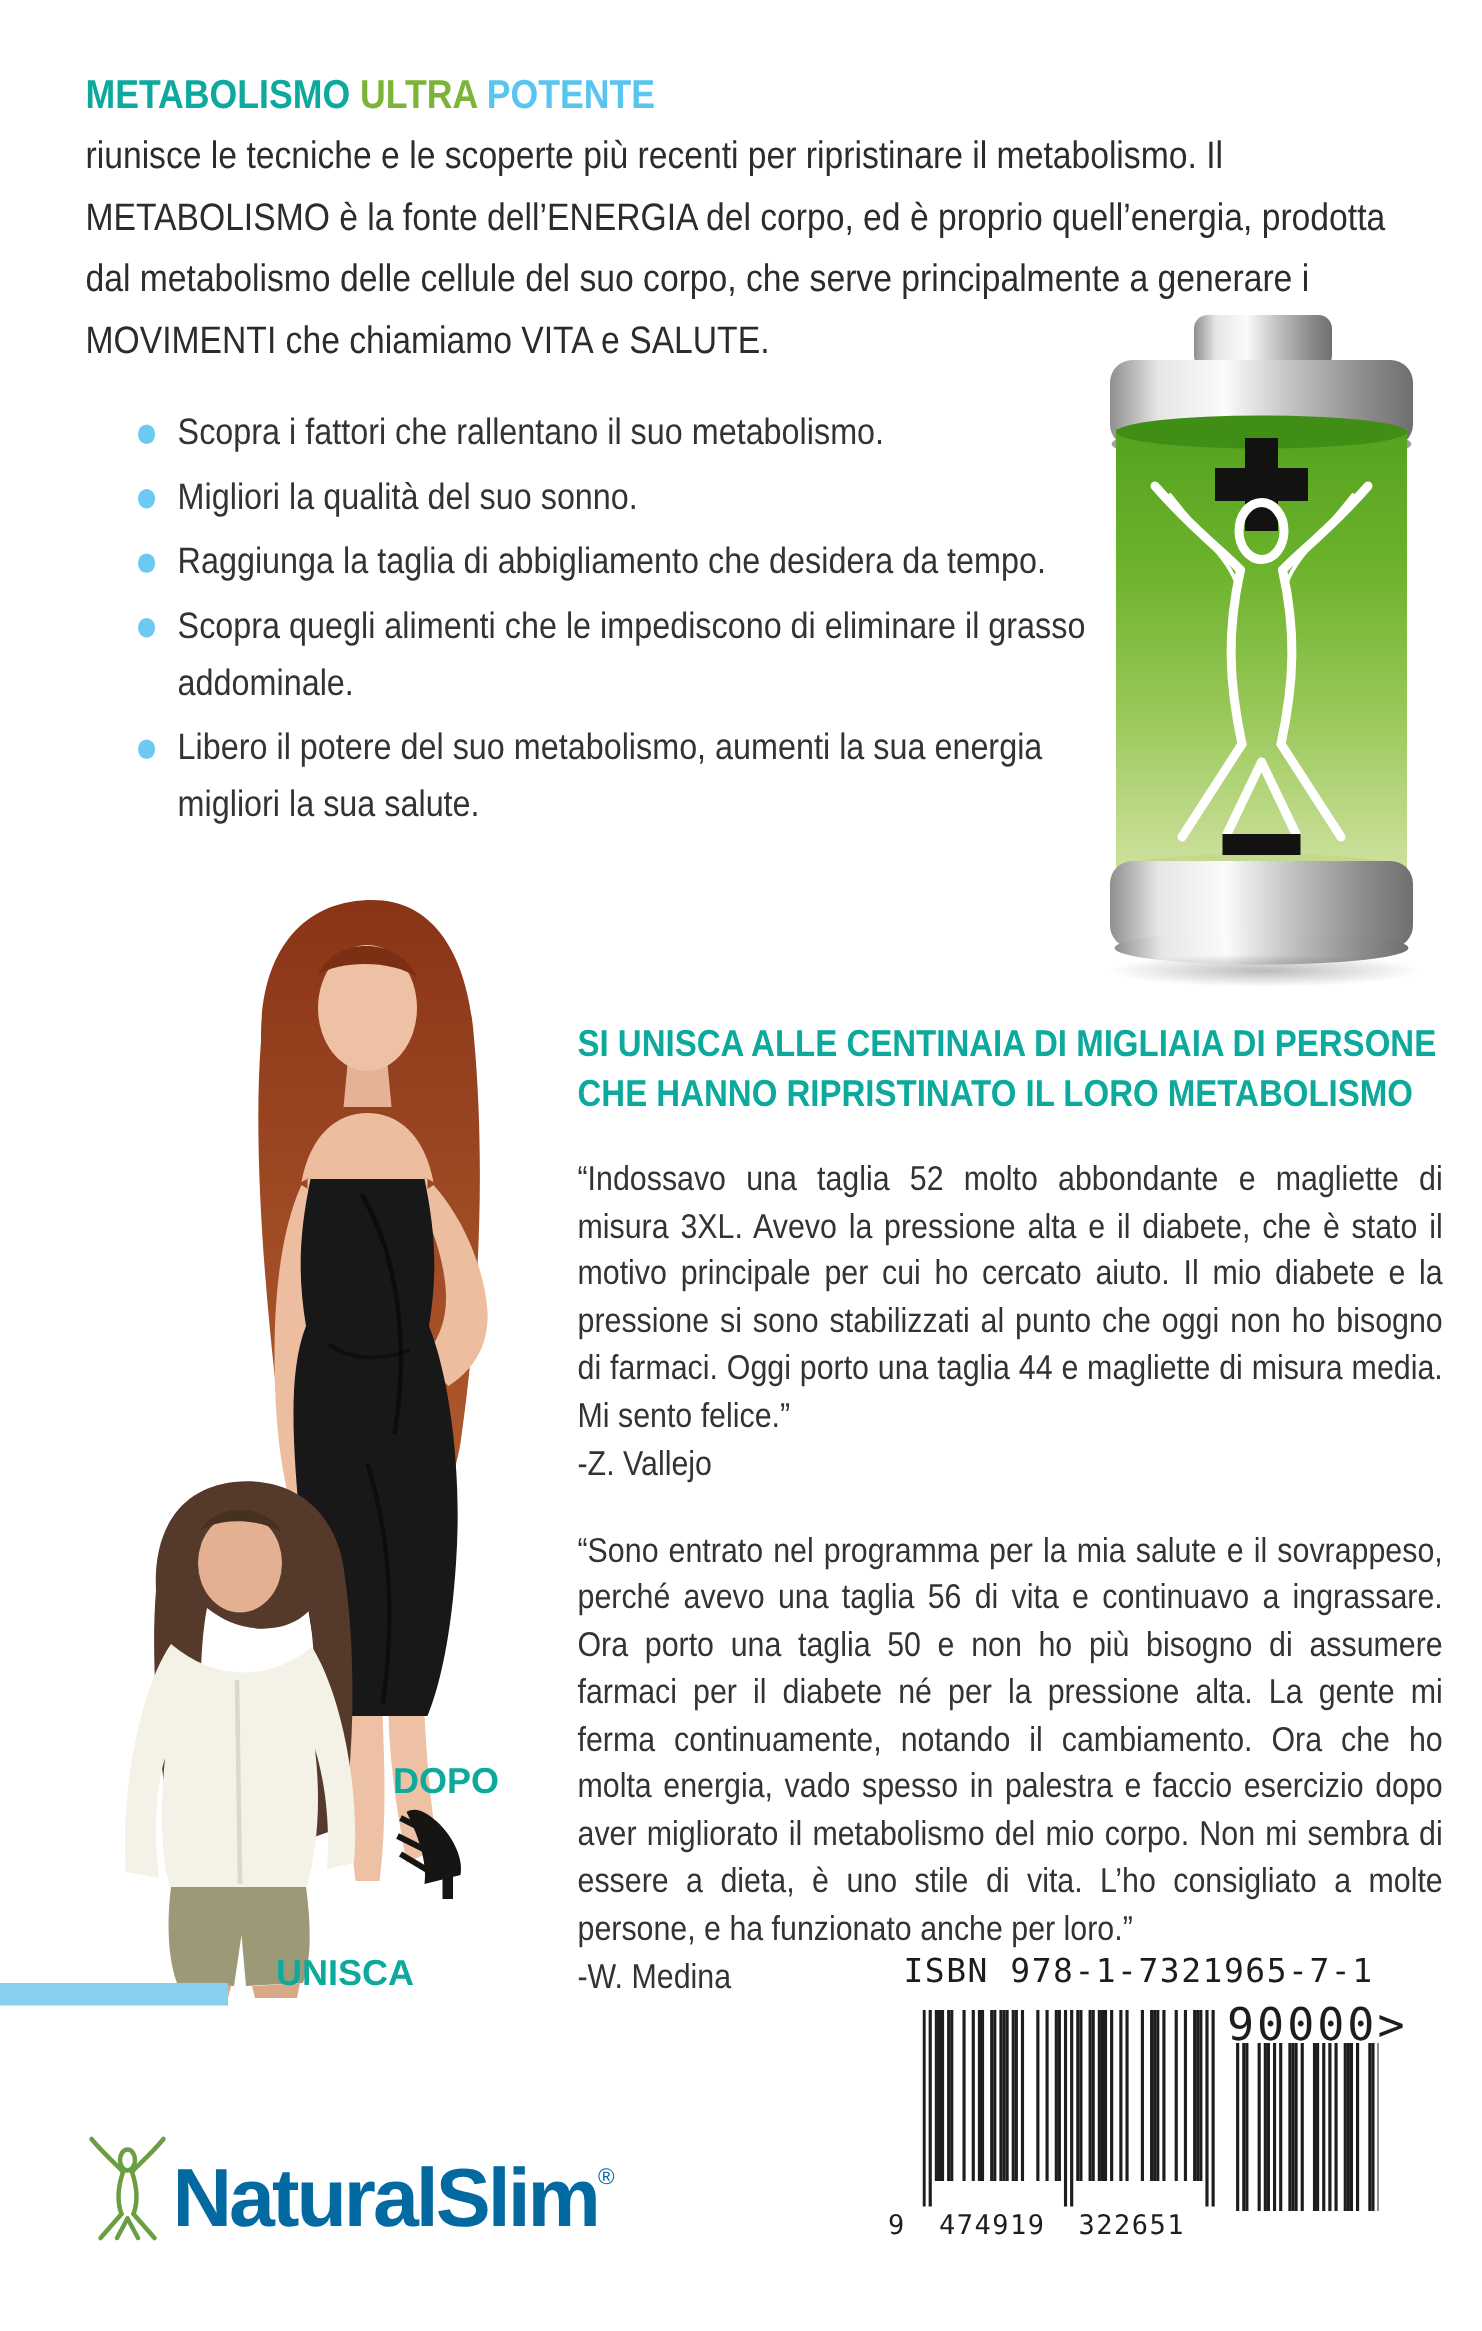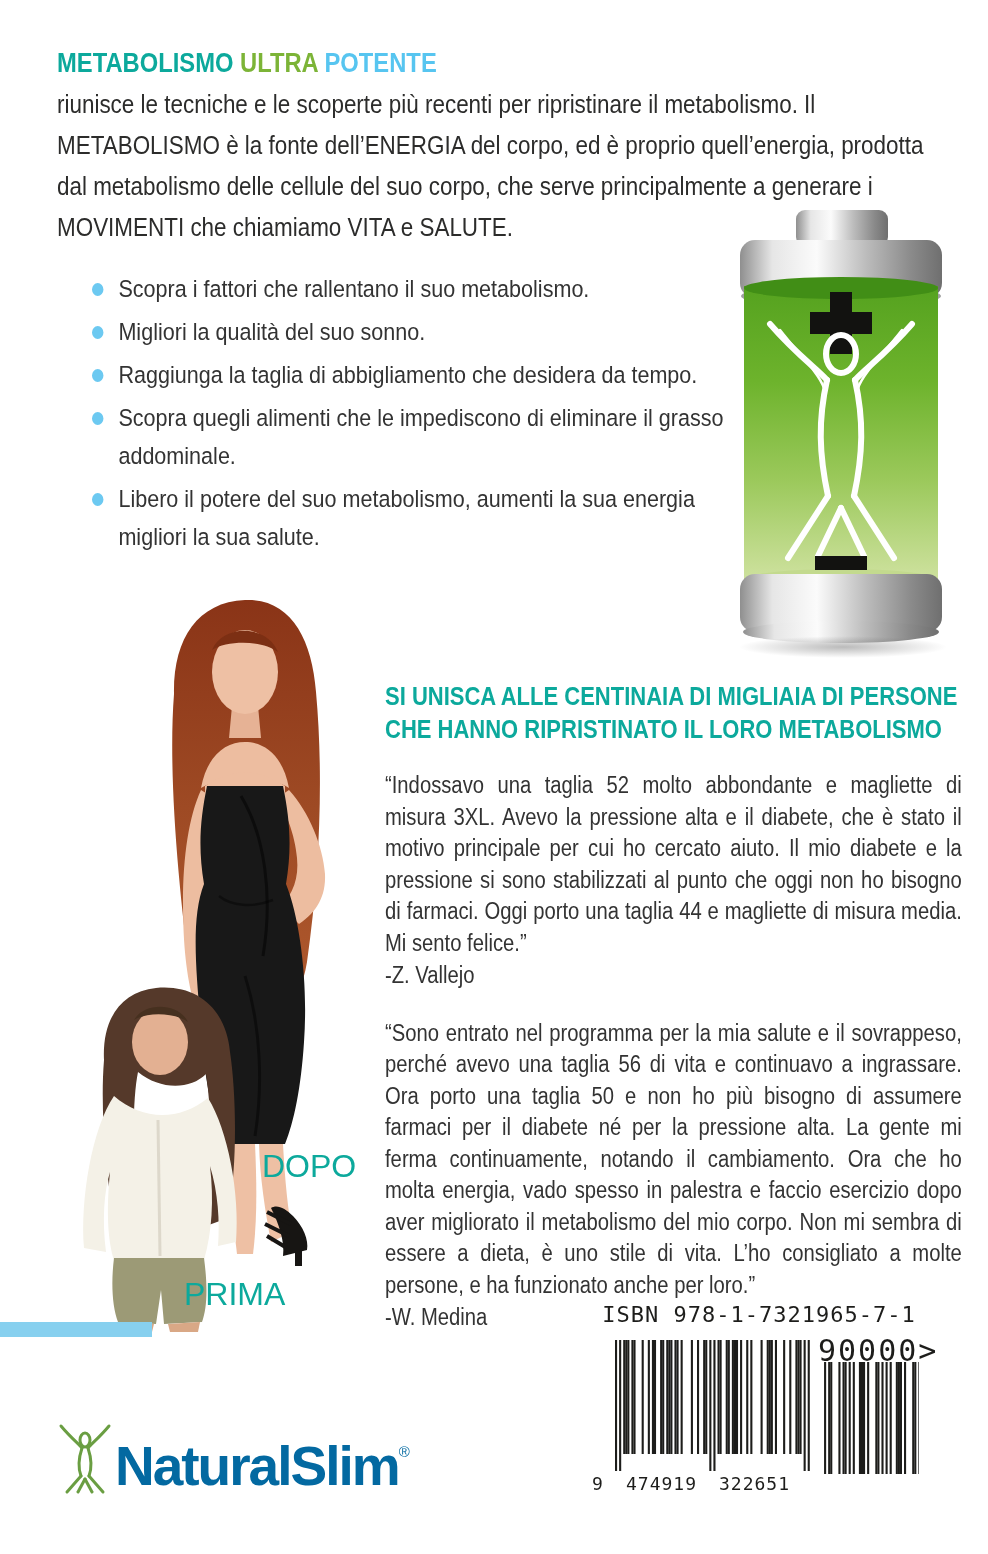--- a/index.html
+++ b/index.html
@@ -32,21 +32,21 @@
     background:radial-gradient(ellipse at center, rgba(60,60,60,.35), rgba(0,0,0,0) 70%);}
   
   .right-col{left:385px; top:680px; width:577px;}
   .t-heading{font-size:25px; line-height:33px; font-weight:bold; color:var(--teal); margin:0;}
   .quote{font-size:23px; line-height:31.5px; text-align:justify; margin:0; color:#333;}
   .q1{margin-top:24px;} .q2{margin-top:26px;}
   .author{font-size:23px; line-height:31.5px; color:#333; margin-top:1px;}
   
   .photo-after{left:95px; top:596px;}
   .photo-before{left:50px; top:980px;}
-  .lbl{font-size:32px; font-weight:normal; color:var(--teal); white-space:nowrap;}
+  .lbl{font-size:24px; font-weight:bold; color:var(--teal); white-space:nowrap;margin-top:26px;}
   .lbl-dopo{left:262px; top:1148px;}
   .lbl-prima{left:184px; top:1276px;}
   .blue-bar{left:0; top:1322px; width:152px; height:15px; background:var(--bar-blue);}
   
   .bc-font{font-family:"DejaVu Sans Mono", monospace; color:#1d1d1b;}
   .isbn-line{left:598px; top:1302px; width:322px; text-align:center; font-size:22px; letter-spacing:1px; white-space:nowrap;}
   .addon-line{left:818px; top:1333px; width:104px; text-align:center; font-size:30px; letter-spacing:2px; white-space:nowrap;}
   .bc-main{left:615px; top:1340px;}
   .bc-addon{left:822px; top:1362px;}
   .bc-digit{top:1473px; font-size:18px; letter-spacing:1px; white-space:nowrap;}
@@ -185,21 +185,21 @@
       <path d="M108 140 L110 276" stroke="#ddd8cb" stroke-width="3" fill="none"></path>
 
       <path d="M64 278 L154 278 C158 308 157 328 152 342 L114 344 L111 310 L106 344 L68 342 C62 326 61 302 64 278 Z" fill="#9c9a76"></path>
 
       <path d="M70 342 L104 344 L102 352 L72 352 Z" fill="#d9a886"></path>
       <path d="M118 344 L150 342 L148 352 L120 352 Z" fill="#d9a886"></path>
     </svg>
   </div>
 
   <div class="abs lbl lbl-dopo">DOPO</div>
-  <div class="abs lbl lbl-prima">PRIMA</div>
+  <div class="abs lbl lbl-prima">UNISCA</div>
   <div class="abs blue-bar"></div>
 
   <div class="abs right-col">
     <h2 class="t-heading cond">SI UNISCA ALLE CENTINAIA DI MIGLIAIA DI PERSONE CHE HANNO RIPRISTINATO IL LORO METABOLISMO</h2>
     <div class="cond">
       <p class="quote q1">“Indossavo una taglia 52 molto abbondante e magliette di misura 3XL. Avevo la pressione alta e il diabete, che è stato il motivo principale per cui ho cercato aiuto. Il mio diabete e la pressione si sono stabilizzati al punto che oggi non ho bisogno di farmaci. Oggi porto una taglia 44 e magliette di misura media. Mi sento felice.”</p>
       <div class="author">-Z. Vallejo</div>
       <p class="quote q2">“Sono entrato nel programma per la mia salute e il sovrappeso, perché avevo una taglia 56 di vita e continuavo a ingrassare. Ora porto una taglia 50 e non ho più bisogno di assumere farmaci per il diabete né per la pressione alta. La gente mi ferma continuamente, notando il cambiamento. Ora che ho molta energia, vado spesso in palestra e faccio esercizio dopo aver migliorato il metabolismo del mio corpo. Non mi sembra di essere a dieta, è uno stile di vita. L’ho consigliato a molte persone, e ha funzionato anche per loro.”</p>
       <div class="author">-W. Medina</div>
     </div>

